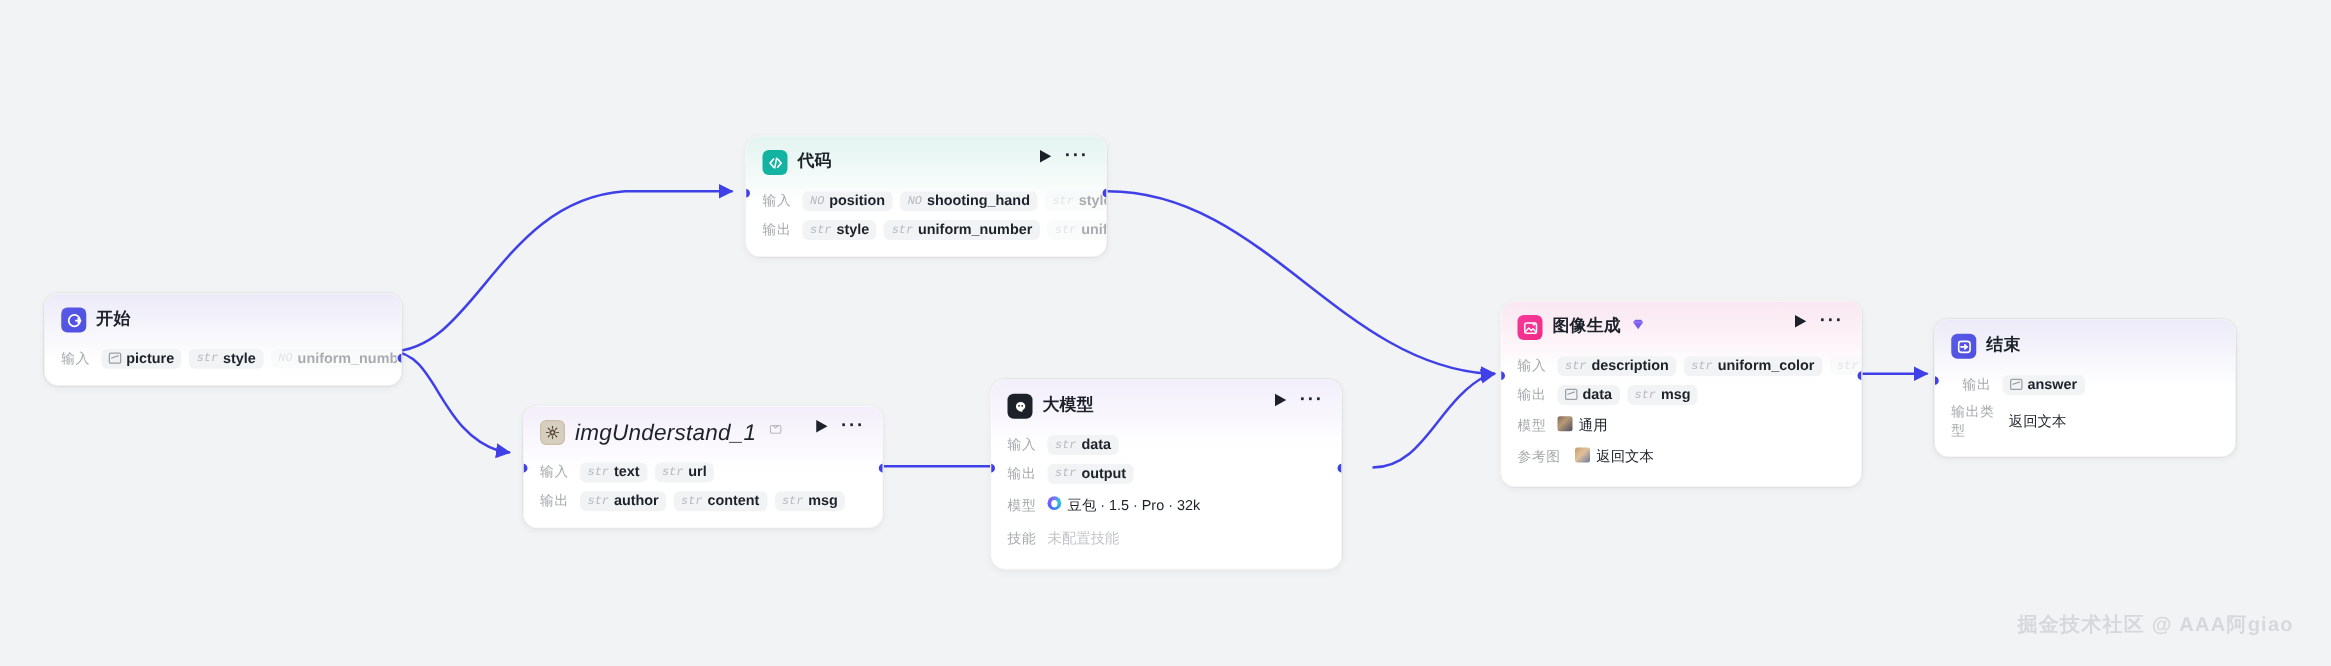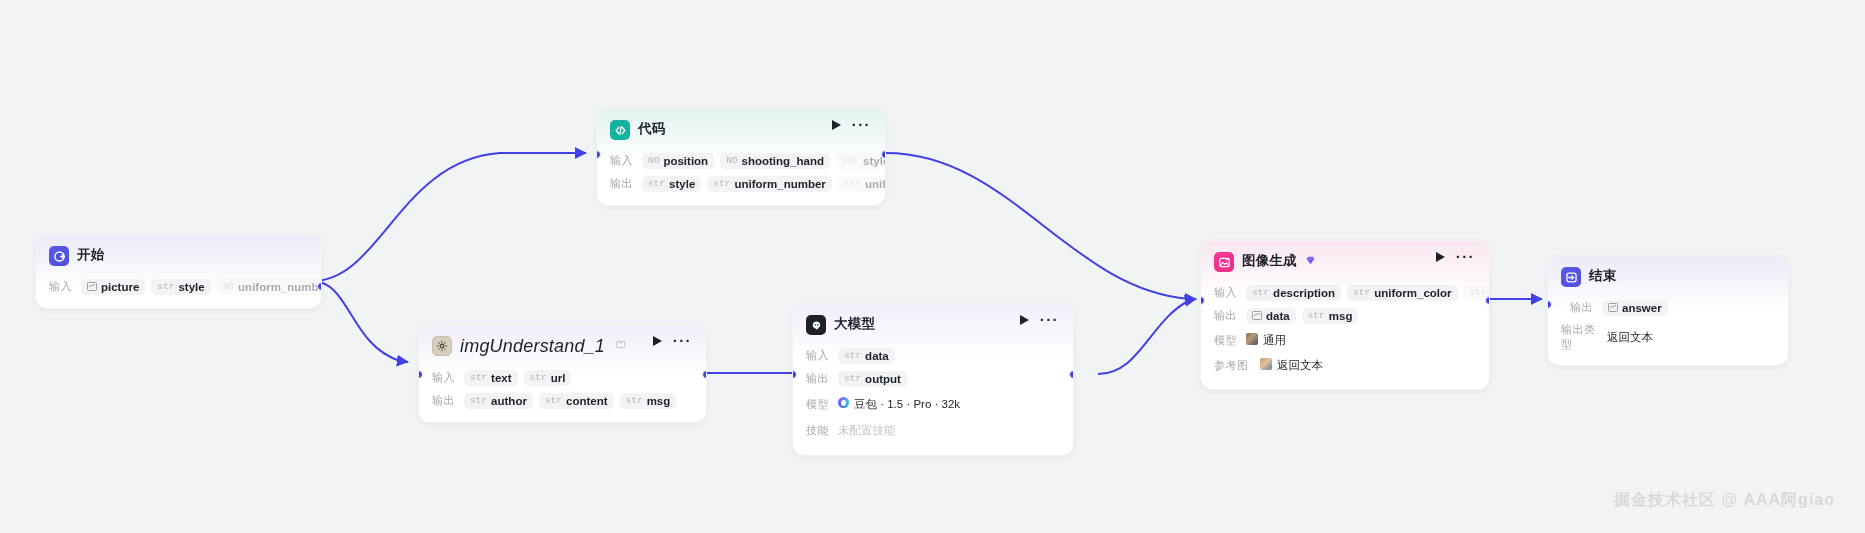--- a/index.html
+++ b/index.html
@@ -72,21 +72,21 @@
   .row { display: flex; align-items: center; gap: 6px; min-height: 21px; margin-bottom: 2px; }
   .row:last-child { margin-bottom: 0; }
   .rlabel { font-size: 11px; color: #a6a9ad; flex: 0 0 auto; width: 26px; letter-spacing: .5px; }
   .rlabel.w4 { width: 40px; }
   .chip {
     display: inline-flex; align-items: center; gap: 4px;
     background: #f2f3f5; border-radius: 5px;
     padding: 2px 6px; font-size: 11.5px; color: #1d2129; font-weight: 600;
     white-space: nowrap;
   }
-  .chip .ty { font-size: 9.5px; color: #b5b8bd; font-weight: 400; font-family: "Liberation Mono", monospace; }
+  .chip .ty { font-size: 9.5px; color: #b5b8bd; font-weight: 400; font-family: "Liberation Mono", monospace; font-style: italic; }
   .chip.faded { opacity: .38; }
   .chip .mini-img {
     width: 10px; height: 9px; border: 1.2px solid #9aa0a6; border-radius: 1.5px;
     position: relative; flex: 0 0 auto;
   }
   .chip .mini-img::after {
     content:""; position:absolute; left:1px; bottom:1px; width:6px; height:3px;
     border-top: 1.2px solid #9aa0a6; transform: skewY(-18deg);
   }
   .rowspacer { flex: 1 1 auto; }

